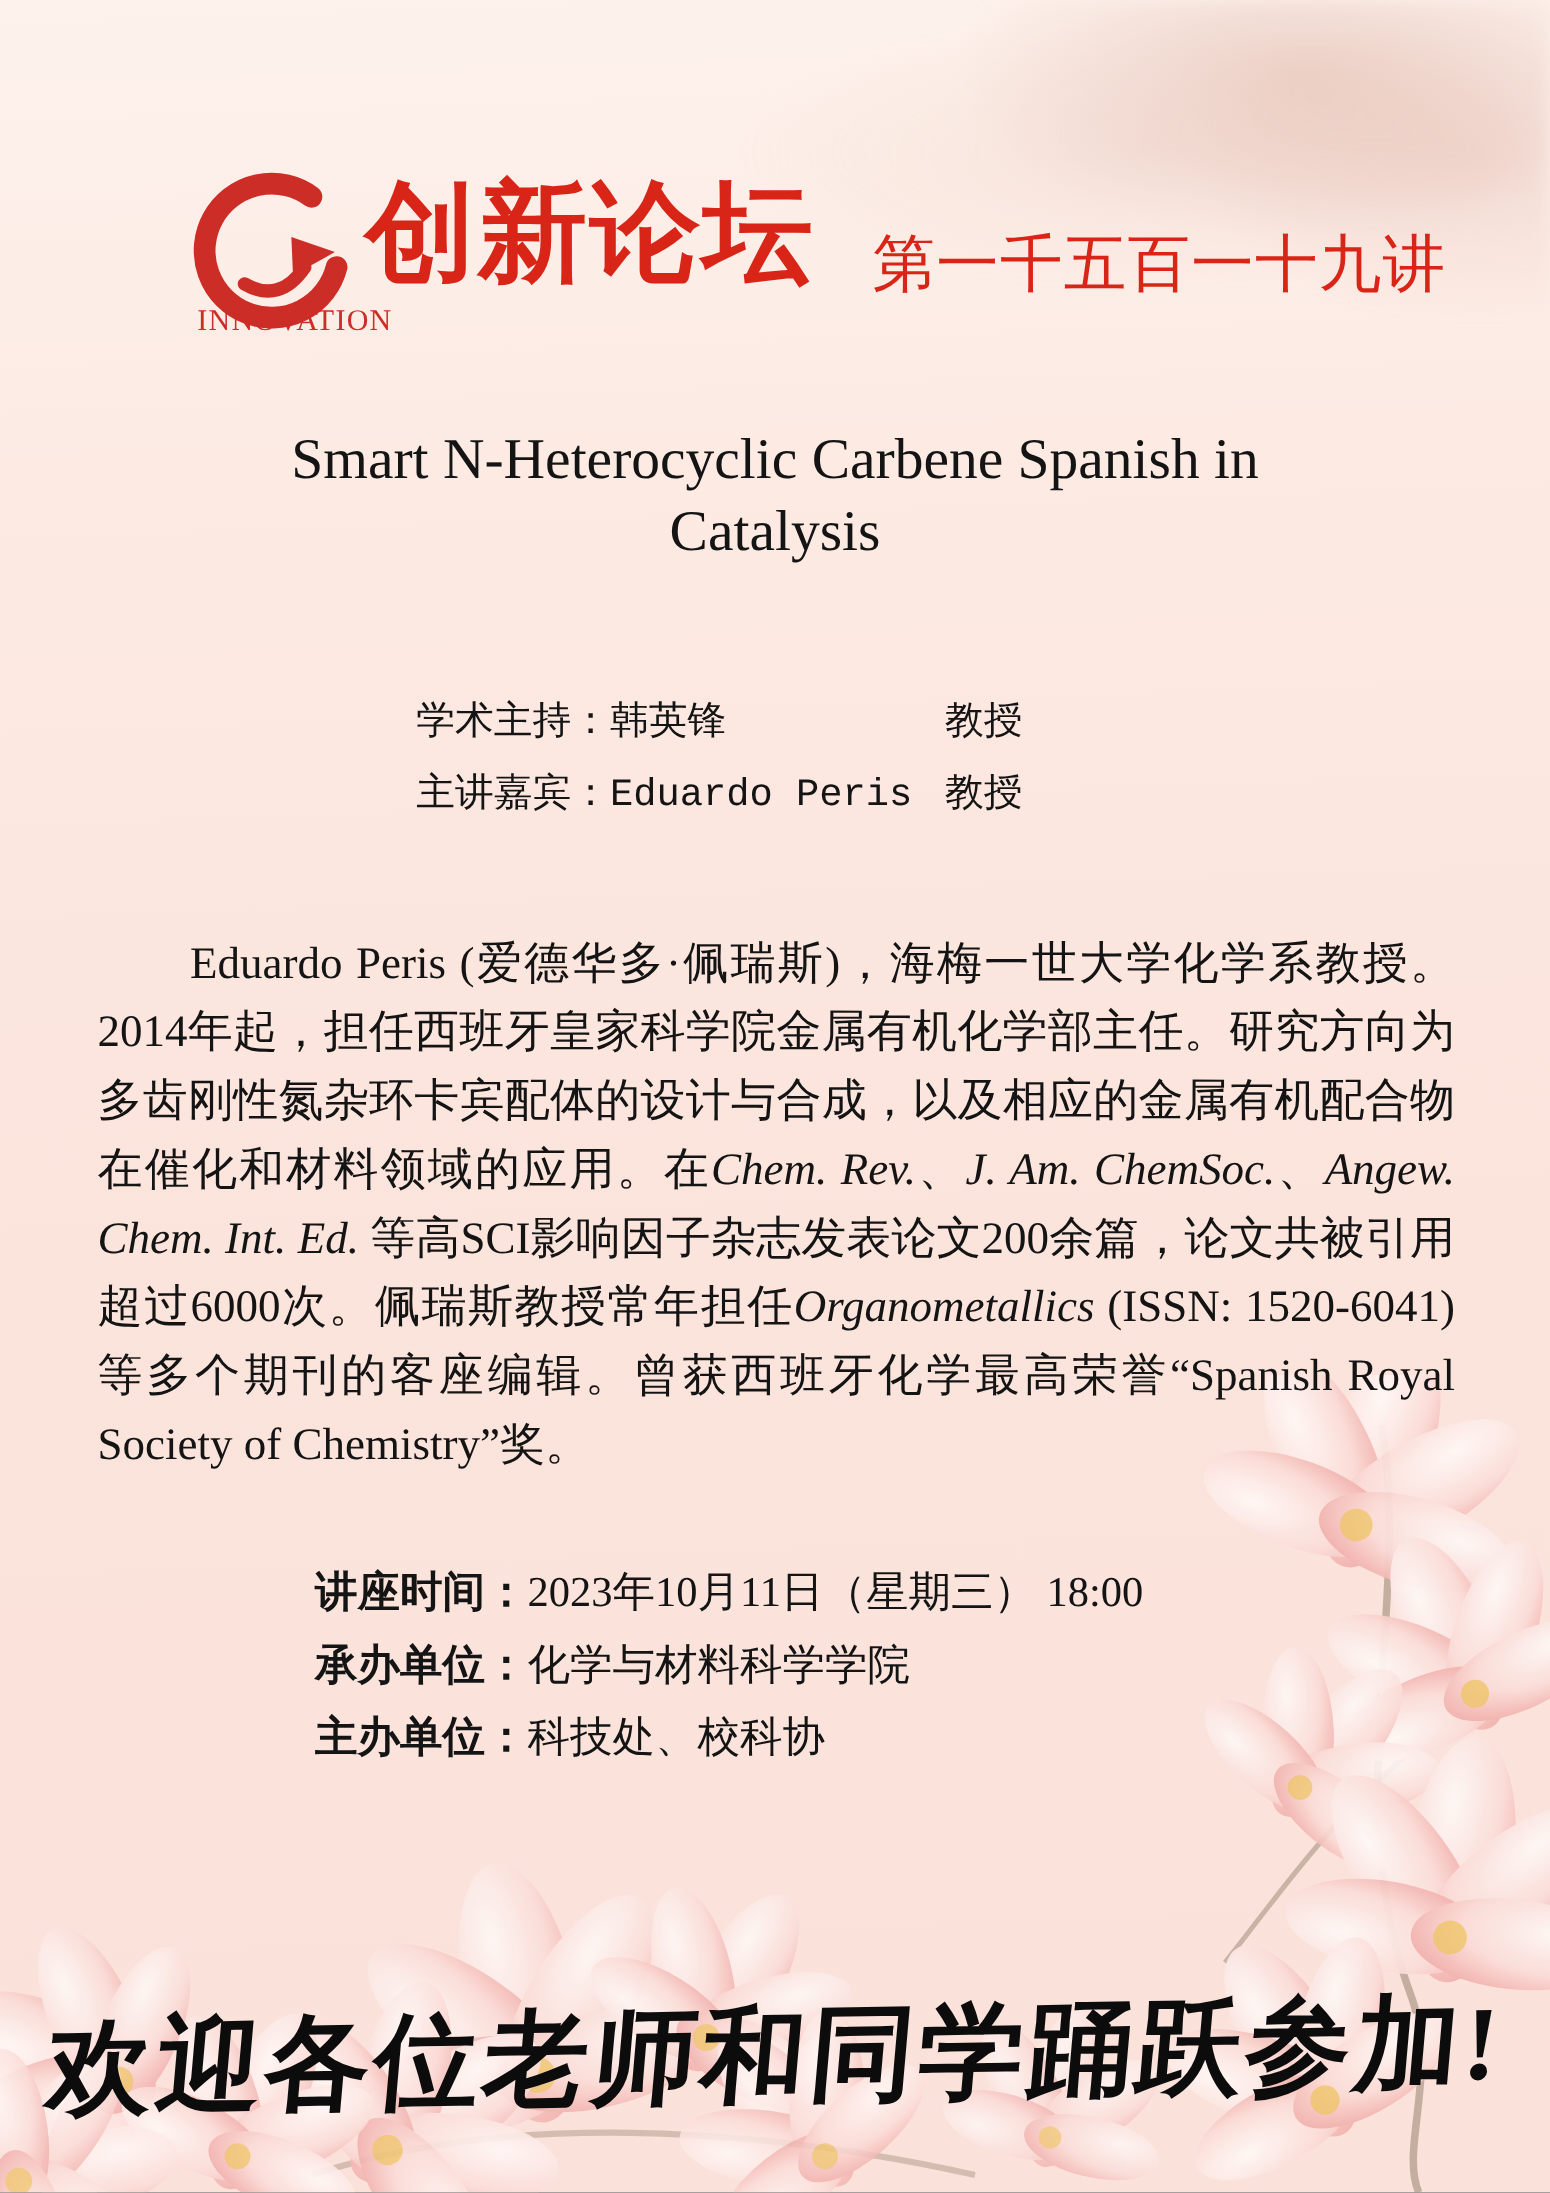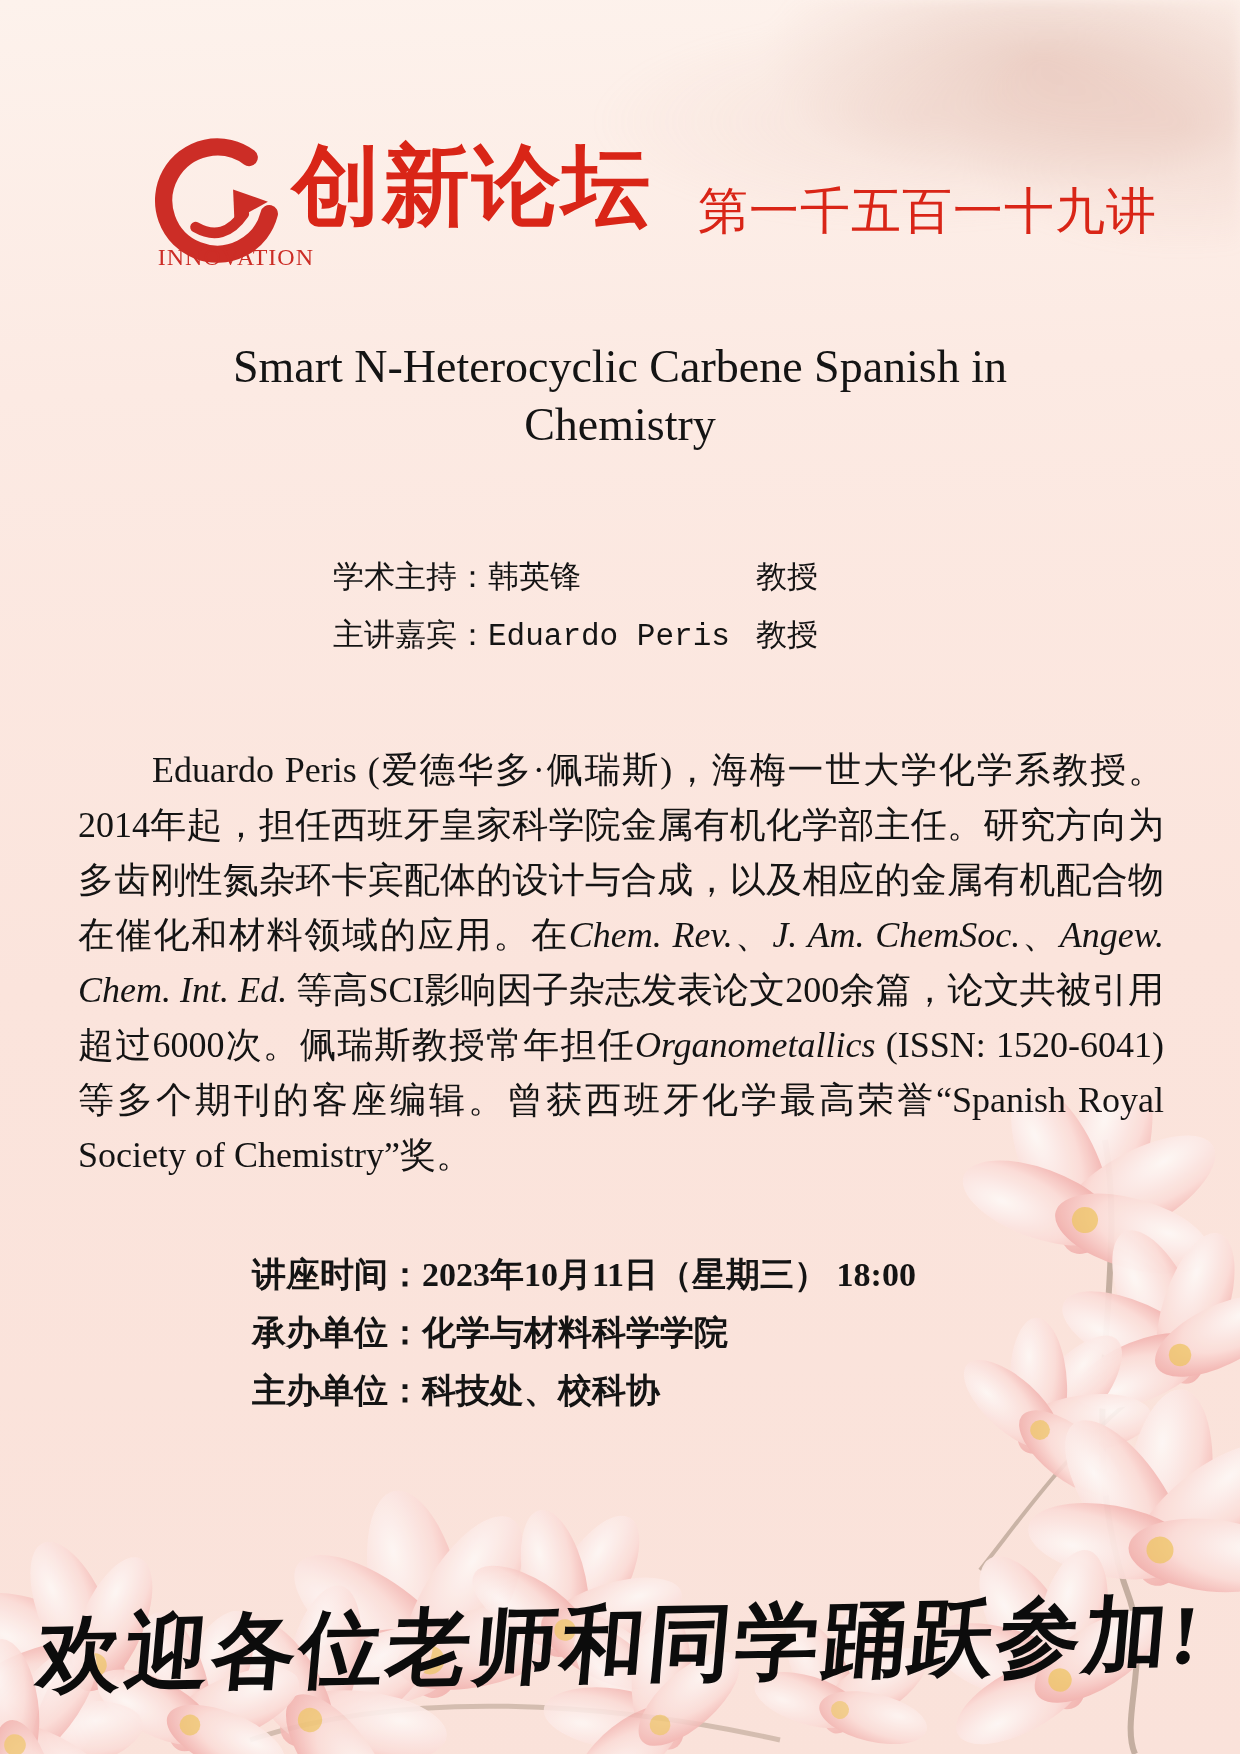--- a/index.html
+++ b/index.html
@@ -62,21 +62,21 @@
     text-align:justify;text-indent:74px;
   }
   .bio i{font-style:italic;}
   
   .details{
     position:absolute;left:252px;top:1246px;
     font-family:"Liberation Serif","DejaVu Serif",serif;
     font-size:34px;line-height:58px;color:var(--text-black,#141414);white-space:nowrap;
   }
   .detail-label{font-weight:600;}
-  .detail-value{font-weight:700;}
+  .detail-value{font-weight:400;}
   
   .welcome{
     position:absolute;left:0;top:1588px;width:100%;text-align:center;
     font-family:"Liberation Serif","DejaVu Serif",serif;
     font-size:84px;font-weight:900;color:#0c0c0c;letter-spacing:3px;
     transform:skewX(-6deg) rotate(-1deg);
   }
 </style>
 </head>
 <body>
@@ -126,21 +126,21 @@
   <svg class="logo-svg" width="134" height="134" viewBox="0 0 100 100" aria-hidden="true">
     <path d="M74,16 A40,40 0 1,0 89,58" fill="none" stroke="#cc2d26" stroke-width="13" stroke-linecap="round"></path>
     <path d="M34,68 Q55,80 70,58" fill="none" stroke="#cc2d26" stroke-width="8" stroke-linecap="round"></path>
     <polygon points="62,40 88,49 63,63" fill="#cc2d26"></polygon>
   </svg>
   <div class="logo-word">INNOVATION</div>
 
   <h1 class="forum-title">创新论坛</h1>
   <div class="lecture-no">第一千五百一十九讲</div>
 
-  <h2 class="en-title"><span>Smart N-Heterocyclic Carbene Spanish in</span><br><span>Chemistry</span></h2>
+  <h2 class="en-title"><span>Smart N-Heterocyclic Carbene Spanish in</span><br><span>Catalysis</span></h2>
 
   <div class="speakers">
     <div class="speaker-line"><span>学术主持：</span><span class="name-slot">韩英锋</span><span>教授</span></div>
     <div class="speaker-line"><span>主讲嘉宾：</span><span class="name-slot">Eduardo Peris</span><span>教授</span></div>
   </div>
 
   <p class="bio"><span>Eduardo Peris (爱德华多·佩瑞斯)，海梅一世大学化学系教授。2014年起，担任西班牙皇家科学院金属有机化学部主任。研究方向为多齿刚性氮杂环卡宾配体的设计与合成，以及相应的金属有机配合物在催化和材料领域的应用。在</span><i>Chem. Rev.</i><span>、</span><i>J. Am. ChemSoc.</i><span>、</span><i>Angew. Chem. Int. Ed.</i><span> 等高SCI影响因子杂志发表论文200余篇，论文共被引用超过6000次。佩瑞斯教授常年担任</span><i>Organometallics</i><span> (ISSN: 1520-6041) 等多个期刊的客座编辑。曾获西班牙化学最高荣誉“Spanish Royal Society of Chemistry”奖。</span></p>
 
   <div class="details">
     <div class="detail-row"><span class="detail-label">讲座时间：</span><span class="detail-value">2023年10月11日（星期三） 18:00</span></div>

